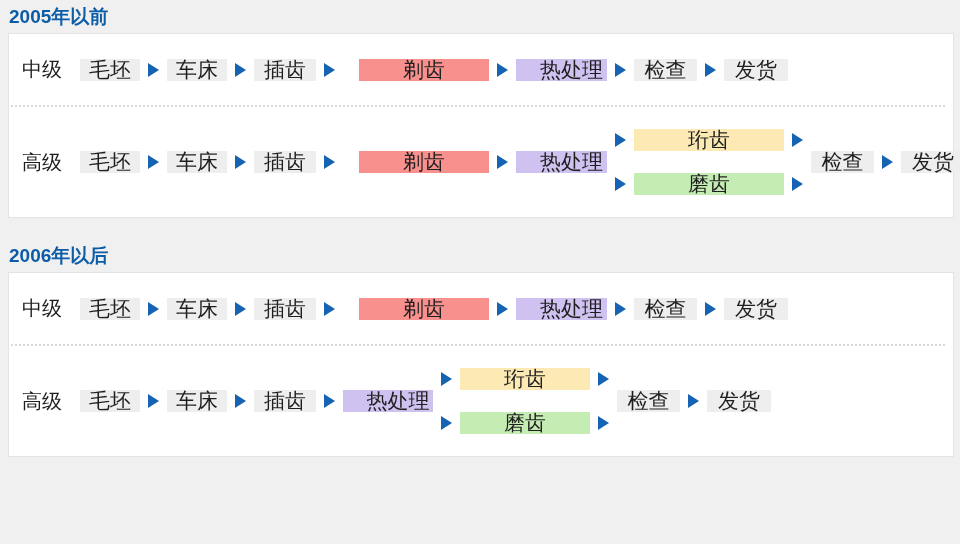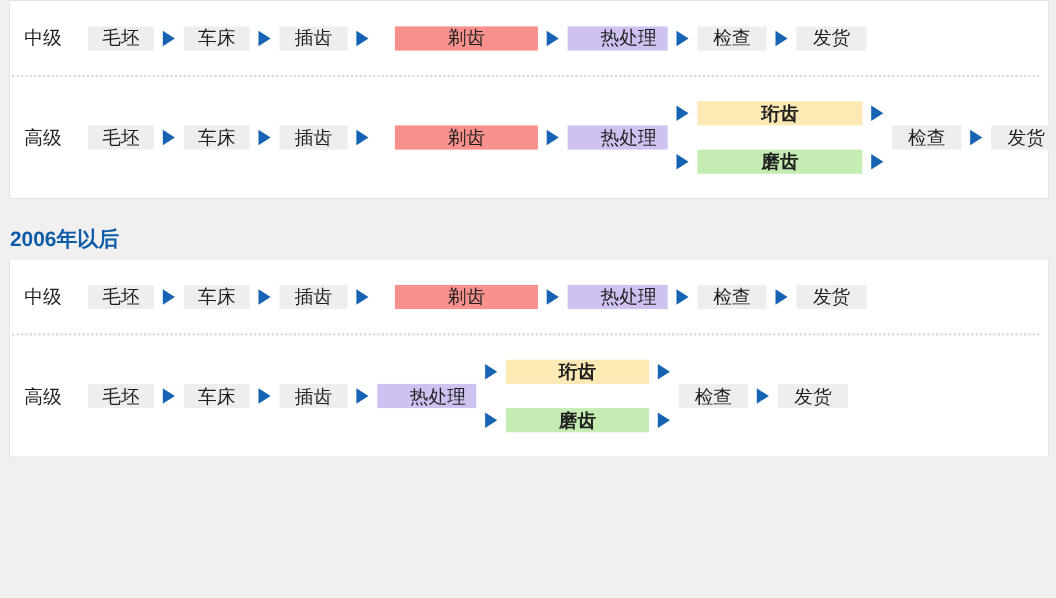--- a/index.html
+++ b/index.html
@@ -22,53 +22,54 @@
   .section + .section .section-title{padding-top:28px;}
   .panel{
     background:var(--panel-bg); border:1px solid var(--panel-border);
     margin:0 6px 0 8px;
   }
   .flow-row{
     display:flex; align-items:center; gap:8px;
     margin:22px 0; padding-left:13px;
   }
   .row-label{
-    width:50px; flex-shrink:0; font-size:17px; color:var(--text);
+    width:50px; flex-shrink:0; font-size:20px; color:var(--text);
   }
   .box{
     height:22px; flex-shrink:0;
     display:flex; align-items:center; justify-content:center;
-    font-size:17px; color:var(--text);
+    font-size:21px; color:var(--text);
   }
   .box-gray{background:var(--box-gray);}
   .box-red{background:var(--box-red);margin-left:16px;}
   .box-purple{background:var(--box-purple);padding-left:20px;}
   .box-yellow{background:var(--box-yellow);}
   .box-green{background:var(--box-green);text-align:right;}
   .arrow{
     width:0; height:0; flex-shrink:0;
     border-top:7px solid transparent; border-bottom:7px solid transparent;
     border-left:11px solid var(--arrow-blue);
   }
   .separator{
     border-top:2px dotted var(--sep);
     margin:0 8px 0 2px; height:0;
   }
   .branch{
     display:flex; flex-direction:column; gap:22px; flex-shrink:0;
   }
   .branch-line{
-    display:flex; align-items:center; gap:8px;font-weight:bold;
+    display:flex; align-items:center; gap:8px;
   }
 </style>
 </head>
 <body>
 
 <div class="page" id="root">
     <section class="section">
+      <div class="section-title">2005年以前</div>
       <div class="panel">
         <div class="flow-row">
           <span class="row-label">中级</span>
           <div class="box box-gray" style="width: 60px;">毛坯</div>
           <span class="arrow"></span>
           <div class="box box-gray" style="width: 60px;">车床</div>
           <span class="arrow"></span>
           <div class="box box-gray" style="width: 62px;">插齿</div>
           <span class="arrow"></span>
           <div class="box box-red" style="width: 130px;">剃齿</div>

